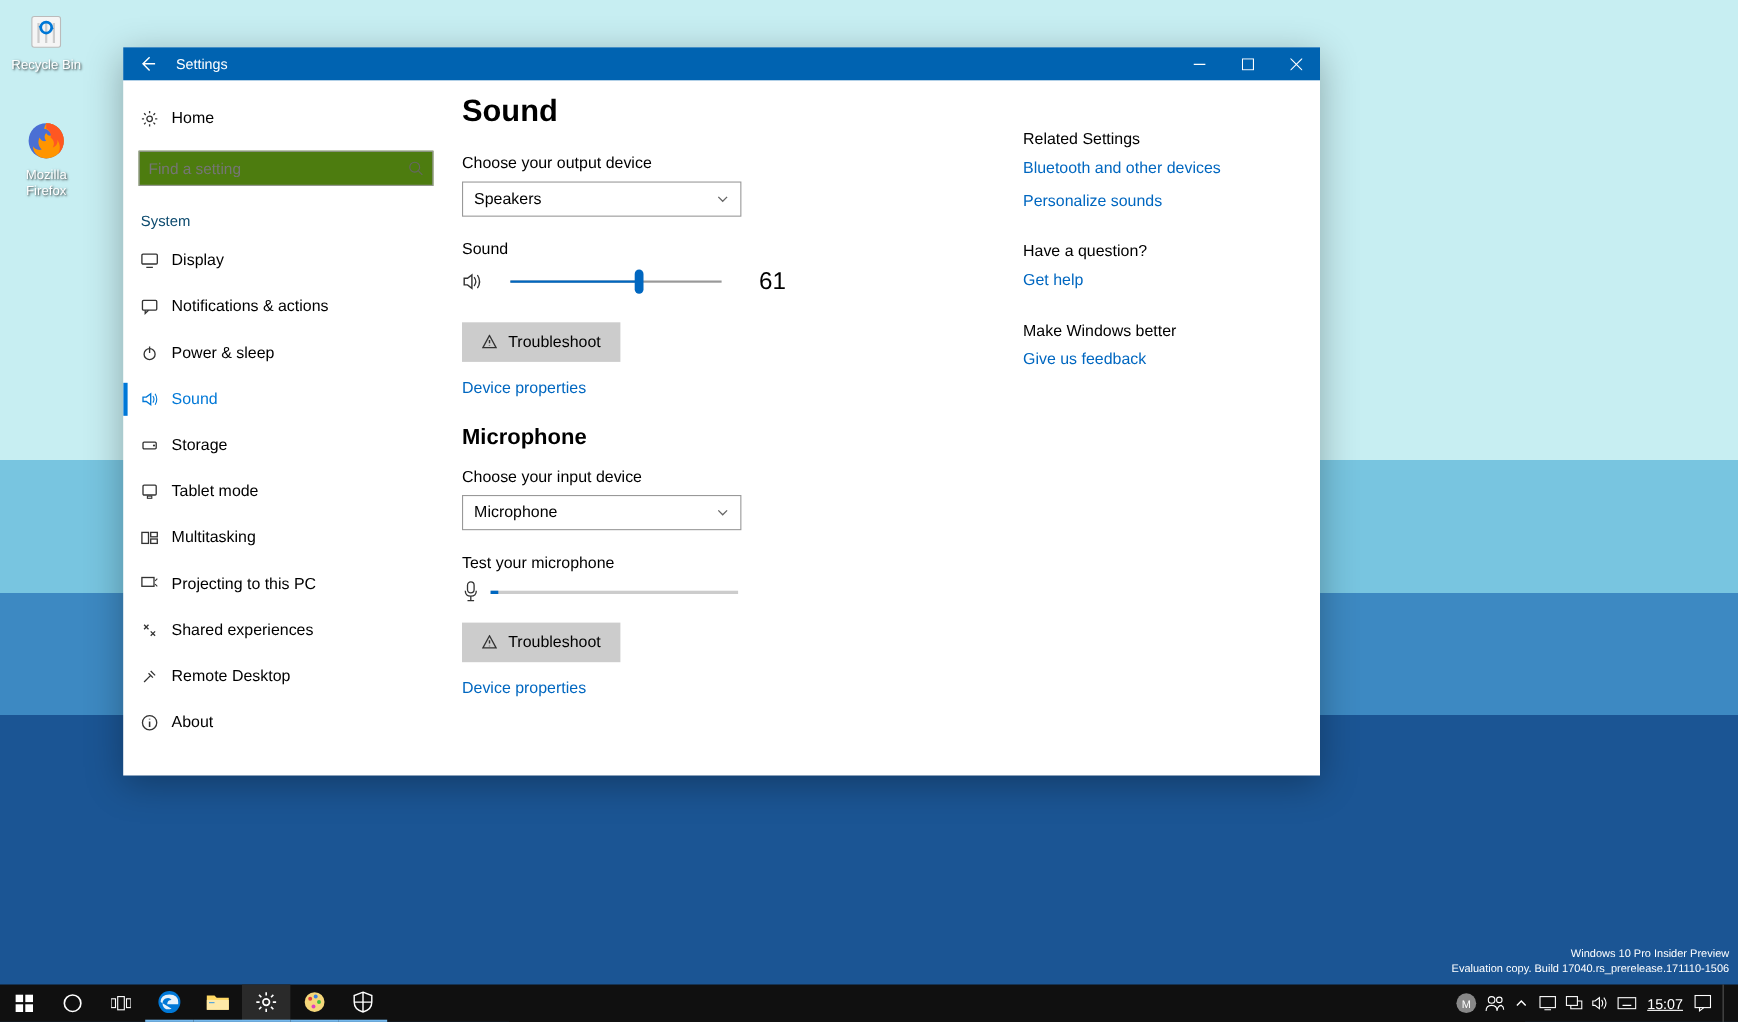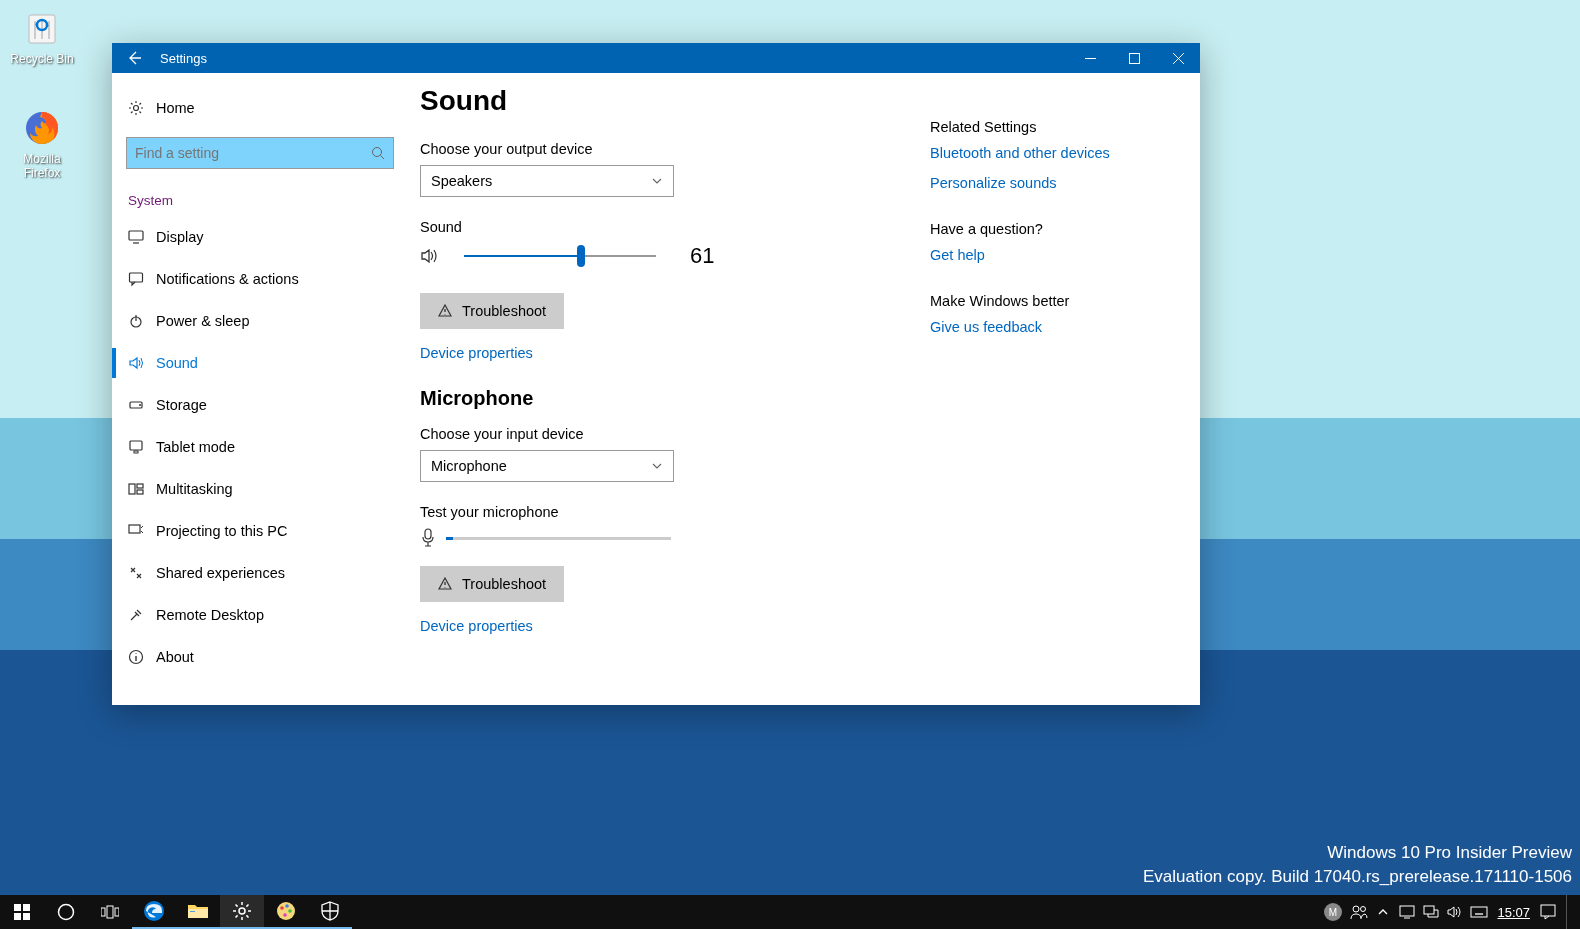--- a/index.html
+++ b/index.html
@@ -25,21 +25,21 @@
   display: flex; align-items: center; justify-content: center;
 }
 .desktop-icon .label {
   color: #fff; font-size: 12px; text-shadow: 1px 1px 2px rgba(0,0,0,0.8);
   line-height: 1.2;
 }
 
 
 .watermark {
   position: absolute; right: 8px; bottom: 40px; text-align: right;
-  color: #fff; font-size: 17px; line-height: 1.4;
+  color: #fff; font-size: 10px; line-height: 1.4;
 }
 
 
 .taskbar {
   position: absolute; bottom: 0; left: 0; right: 0; height: 34px;
   background: #101010; display: flex; align-items: stretch;
 }
 .taskbar-item {
   width: 44px; display: flex; align-items: center; justify-content: center;
   color: #fff; cursor: pointer;
@@ -78,27 +78,27 @@
 
 .sidebar { width: 296px; padding: 14px 0 0 0; display: flex; flex-direction: column; }
 .sidebar-home {
   display: flex; align-items: center; height: 42px; padding-left: 16px; cursor:pointer;
   font-size: 14.5px;
 }
 .sidebar-home .ico { width: 28px; }
 .search-wrap { padding: 8px 14px 14px 14px; }
 .search-box {
   display: flex; align-items: center; height: 32px; border: 1px solid #999;
-  background: #7dd3fc; padding: 0 8px;
+  background: #4d7c0f; padding: 0 8px;
 }
 .search-box input {
   flex:1; border:none; outline:none; font-size: 14px; background:transparent;
 }
 .sidebar-group-label {
-  color: #701a75; font-size: 13.5px; padding: 10px 16px 8px;
+  color: #0c4a6e; font-size: 13.5px; padding: 10px 16px 8px;
 }
 .sidebar-item {
   display: flex; align-items: center; height: 42px; padding-left: 16px; cursor:pointer;
   font-size: 14.5px; position: relative;
 }
 .sidebar-item .ico { width: 28px; color:#333; }
 .sidebar-item.active { color: #0078d7; }
 .sidebar-item.active .ico { color: #0078d7; }
 .sidebar-item.active::before {
   content:""; position:absolute; left:0; top:6px; bottom:6px; width:4px; background:#0078d7;

